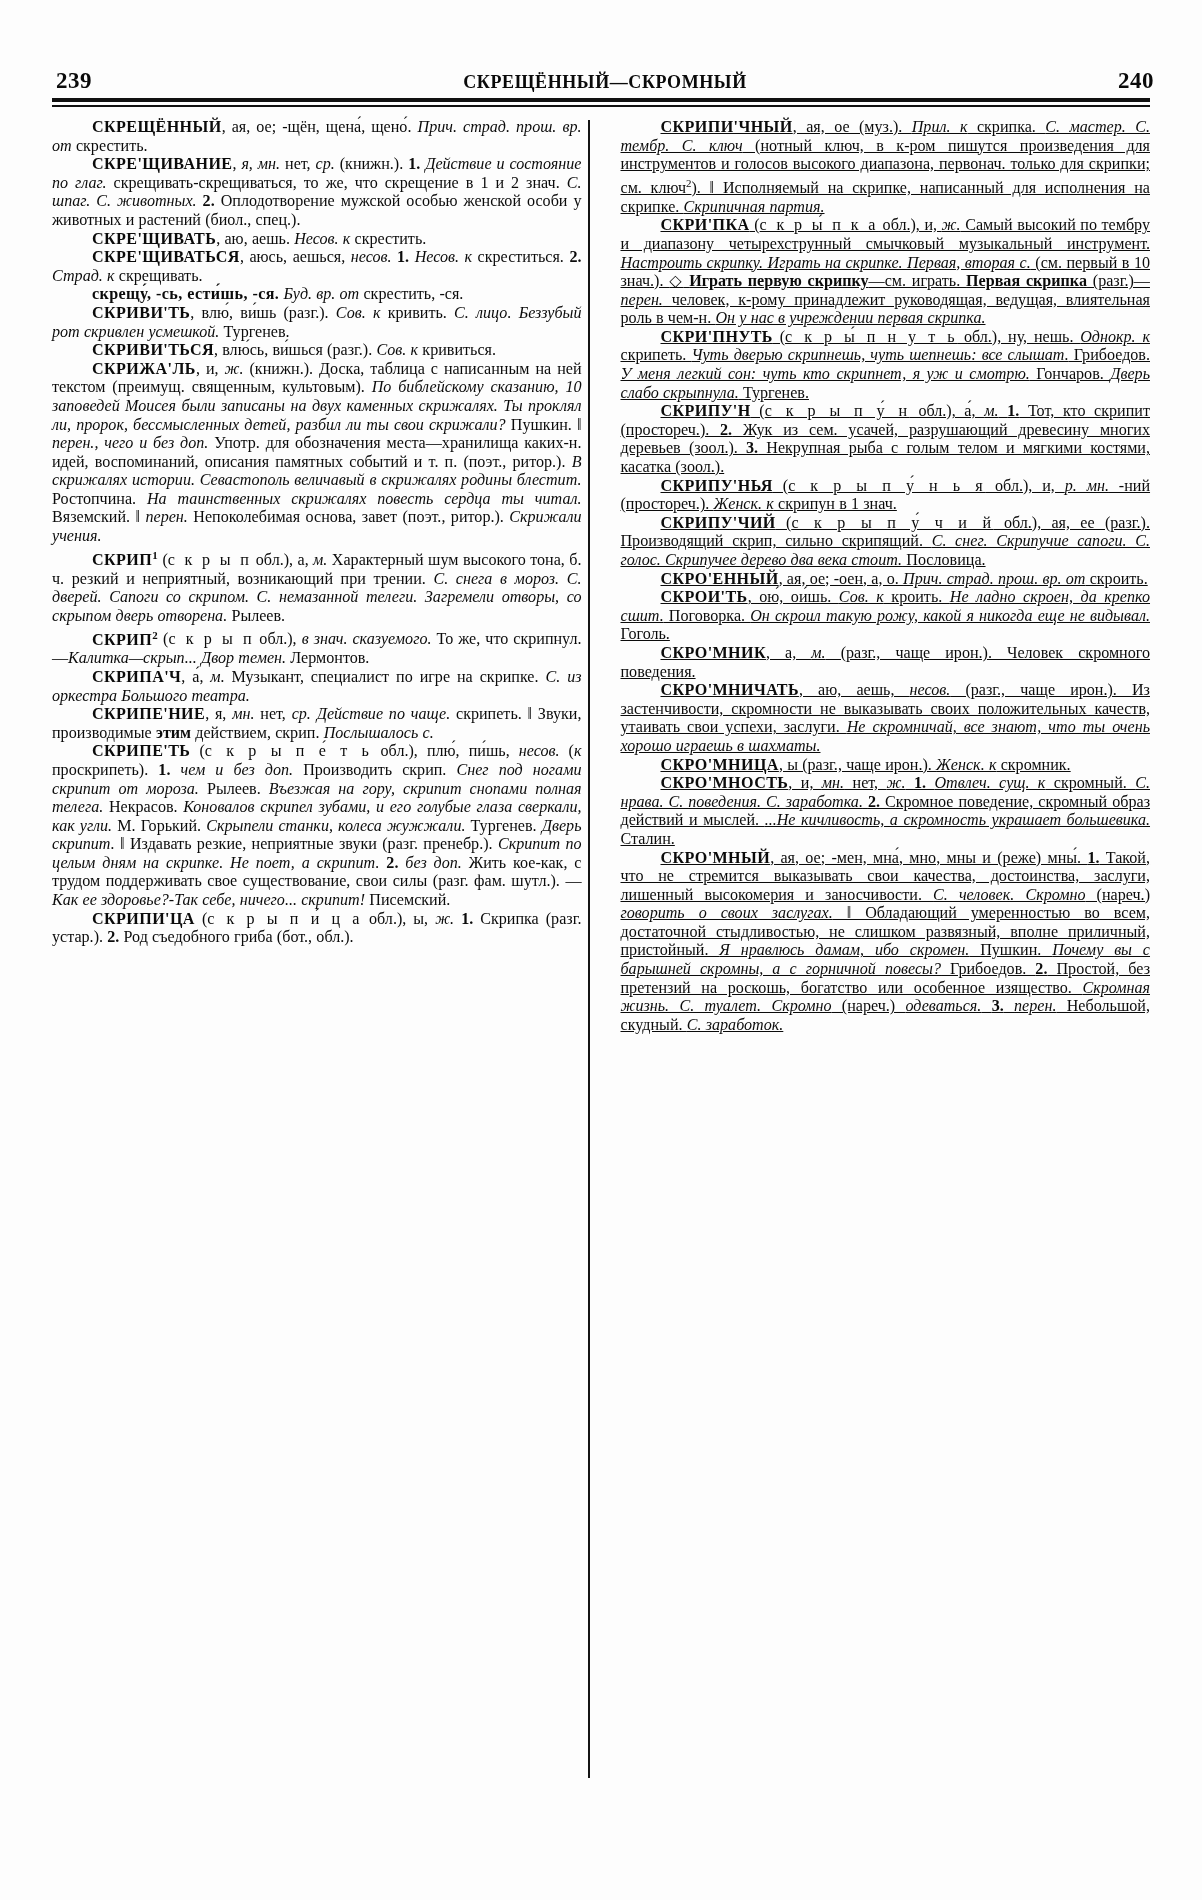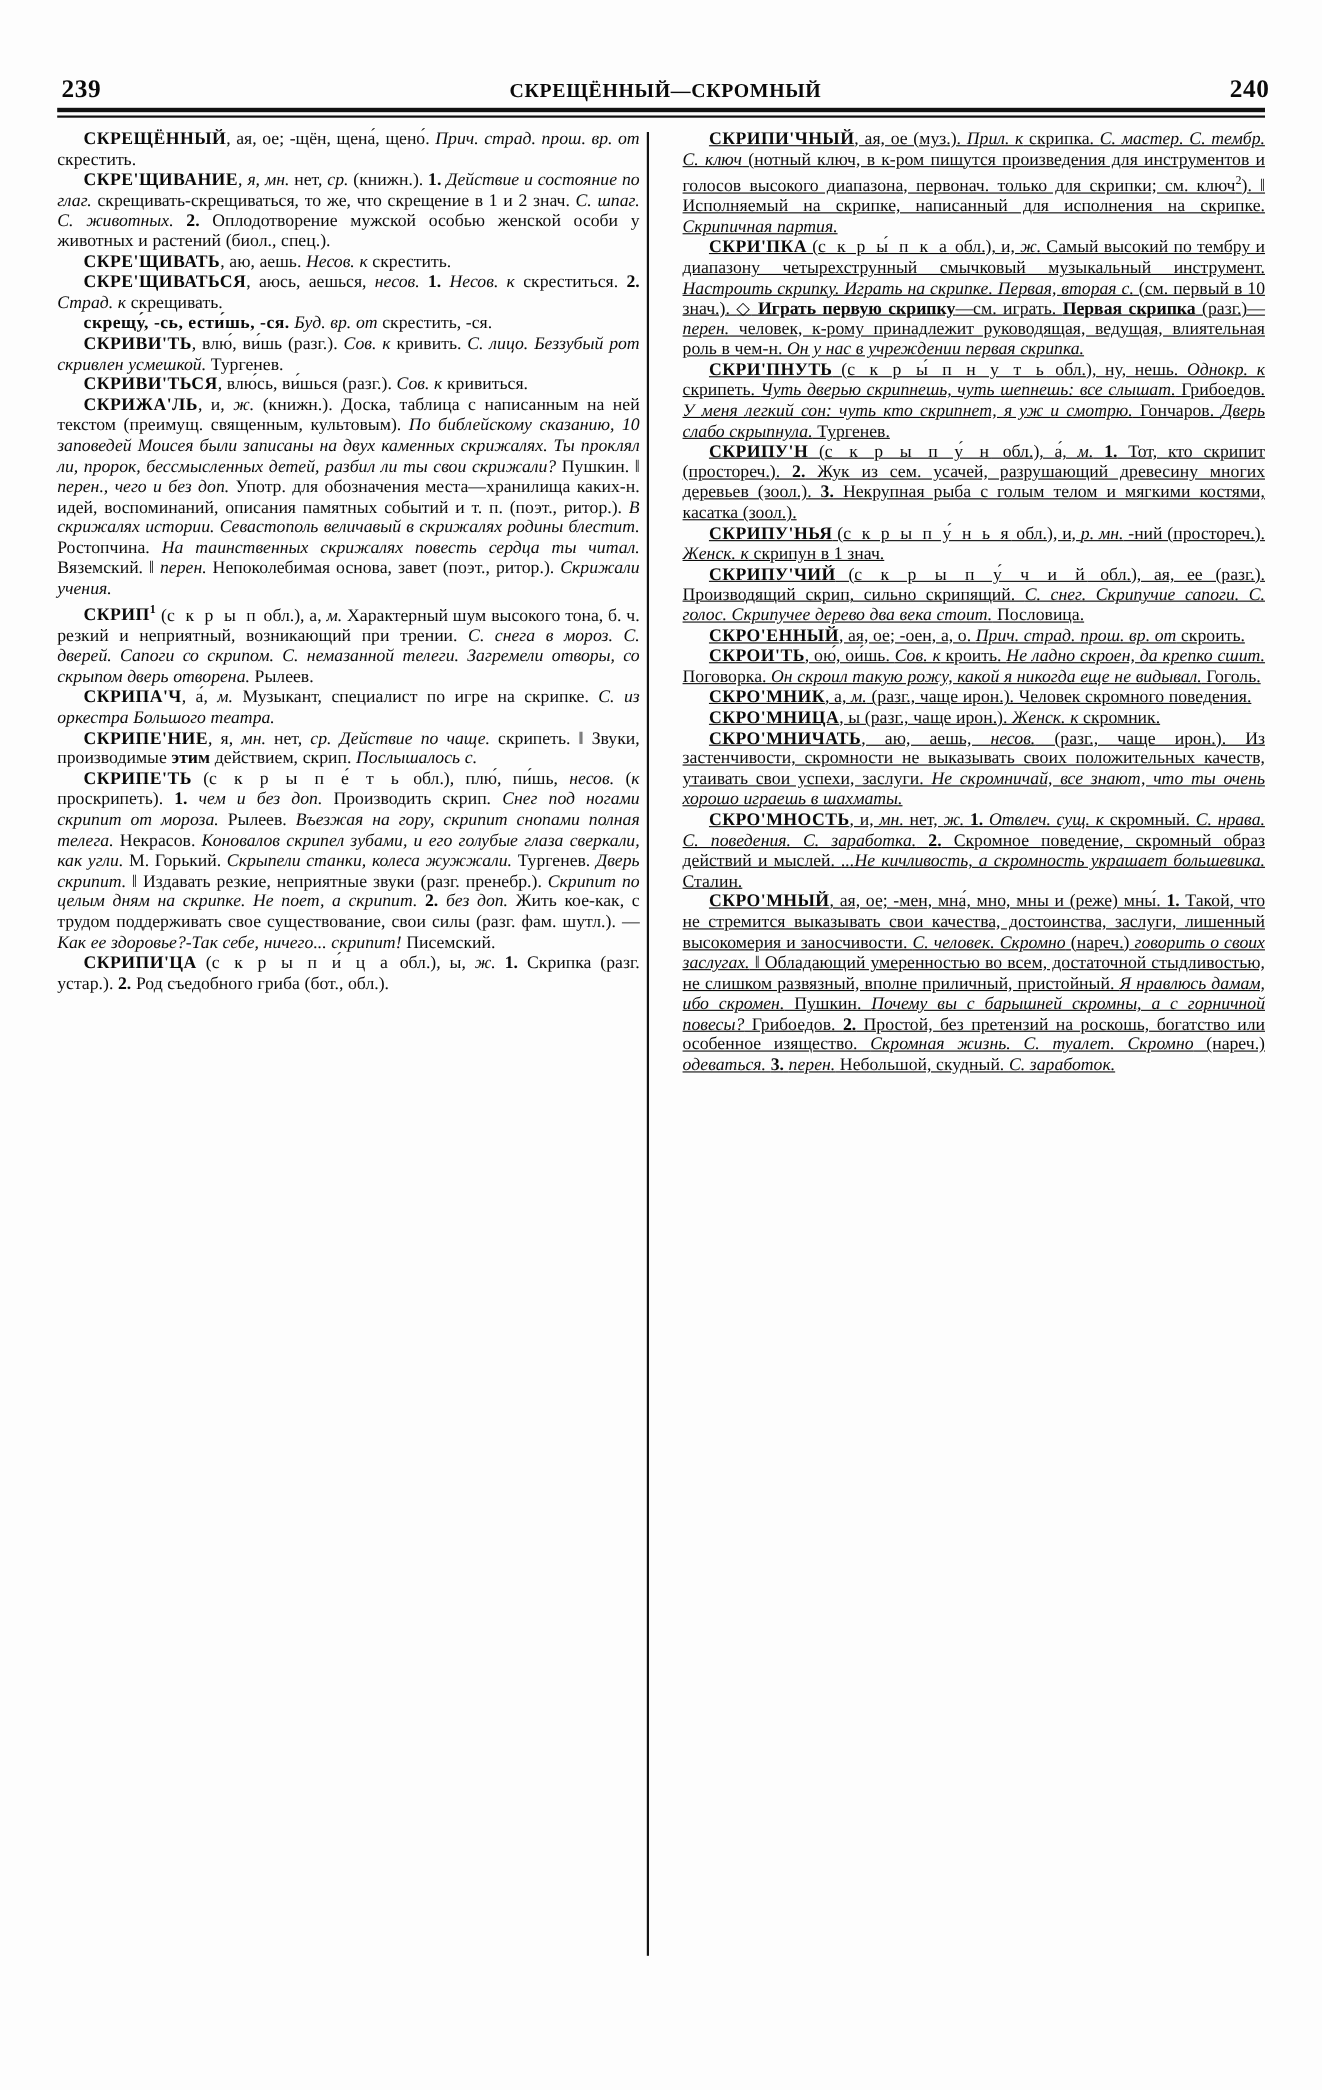--- a/index.html
+++ b/index.html
@@ -98,20 +98,21 @@
   }
 
   p.entry {
     margin: 0;
     text-indent: 24px;
   }
 
   .hw {
     font-weight: bold;
     letter-spacing: 0.4px;
+    margin-left: 16px;
   }
   .it  { font-style: italic; }
   .b   { font-weight: bold; }
   .sp  { letter-spacing: 2.6px; }
   .sup { font-size: 0.68em; vertical-align: super; }
   .par { font-weight: normal; }
 </style>
 </head>
 <body>
 
@@ -142,20 +143,21 @@
 
       <p class="entry"><span class="hw">СКРИВИ'ТЬ</span><span class="par">, влю́, ви́шь (разг.). <span class="it">Сов. к</span> кривить. <span class="it">С. лицо. Беззубый рот скривлен усмешкой.</span> Тургенев.</span></p>
 
       <p class="entry"><span class="hw">СКРИВИ'ТЬСЯ</span><span class="par">, влю́сь, ви́шься (разг.). <span class="it">Сов. к</span> кривиться.</span></p>
 
 
       <p class="entry"><span class="hw">СКРИЖА'ЛЬ</span><span class="par">, и, <span class="it">ж.</span> (книжн.). Доска, таблица с написанным на ней текстом (преимущ. священным, культовым). <span class="it">По библейскому сказанию, 10 заповедей Моисея были записаны на двух каменных скрижалях. Ты проклял ли, пророк, бессмысленных детей, разбил ли ты свои скрижали?</span> Пушкин. ‖ <span class="it">перен., чего и без доп.</span> Употр. для обозначения места—хранилища каких-н. идей, воспоминаний, описания памятных событий и т. п. (поэт., ритор.). <span class="it">В скрижалях истории. Севастополь величавый в скрижалях родины блестит.</span> Ростопчина. <span class="it">На таинственных скрижалях повесть сердца ты читал.</span> Вяземский. ‖ <span class="it">перен.</span> Непоколебимая основа, завет (поэт., ритор.). <span class="it">Скрижали учения.</span></span></p>
 
       <p class="entry"><span class="hw">СКРИП<span class="sup">1</span></span><span class="par"> (<span class="sp">с к р ы п</span> обл.), а, <span class="it">м.</span> Характерный шум высокого тона, б. ч. резкий и неприятный, возникающий при трении. <span class="it">С. снега в мороз. С. дверей. Сапоги со скрипом. С. немазанной телеги. Загремели отворы, со скрыпом дверь отворена.</span> Рылеев.</span></p>
 
+      <p class="entry"><span class="hw">СКРИП<span class="sup">2</span></span><span class="par"> (<span class="sp">с к р ы п</span> обл.), <span class="it">в знач. сказуемого.</span> То же, что скрипнул.—<span class="it">Калитка—скрып... Двор темен.</span> Лермонтов.</span></p>
 
       <p class="entry"><span class="hw">СКРИПА'Ч</span><span class="par">, а́, <span class="it">м.</span> Музыкант, специалист по игре на скрипке. <span class="it">С. из оркестра Большого театра.</span></span></p>
 
 
       <p class="entry"><span class="hw">СКРИПЕ'НИЕ</span><span class="par">, я, <span class="it">мн.</span> нет, <span class="it">ср. Действие по чаще.</span> скрипеть. ‖ Звуки, производимые <span class="b">этим</span> действием, скрип. <span class="it">Послышалось с.</span></span></p>
 
       <p class="entry"><span class="hw">СКРИПЕ'ТЬ</span><span class="par"> (<span class="sp">с к р ы п е́ т ь</span> обл.), плю́, пи́шь, <span class="it">несов.</span> (<span class="it">к</span> проскрипеть). <span class="b">1.</span> <span class="it">чем и без доп.</span> Производить скрип. <span class="it">Снег под ногами скрипит от мороза.</span> Рылеев. <span class="it">Въезжая на гору, скрипит снопами полная телега.</span> Некрасов. <span class="it">Коновалов скрипел зубами, и его голубые глаза сверкали, как угли.</span> М. Горький. <span class="it">Скрыпели станки, колеса жужжали.</span> Тургенев. <span class="it">Дверь скрипит.</span> ‖ Издавать резкие, неприятные звуки (разг. пренебр.). <span class="it">Скрипит по целым дням на скрипке. Не поет, а скрипит.</span> <span class="b">2.</span> <span class="it">без доп.</span> Жить кое-как, с трудом поддерживать свое существование, свои силы (разг. фам. шутл.). —<span class="it">Как ее здоровье?-Так себе, ничего... скрипит!</span> Писемский.</span></p>
 
       <p class="entry"><span class="hw">СКРИПИ'ЦА</span><span class="par"> (<span class="sp">с к р ы п и́ ц а</span> обл.), ы, <span class="it">ж.</span> <span class="b">1.</span> Скрипка (разг. устар.). <span class="b">2.</span> Род съедобного гриба (бот., обл.).</span></p>
 
@@ -176,23 +178,23 @@
       <p class="entry"><span class="hw">СКРИПУ'НЬЯ</span><span class="par"> (<span class="sp">с к р ы п у́ н ь я</span> обл.), и, <span class="it">р. мн.</span> -ний (простореч.). <span class="it">Женск. к</span> скрипун в 1 знач.</span></p>
 
       <p class="entry"><span class="hw">СКРИПУ'ЧИЙ</span><span class="par"> (<span class="sp">с к р ы п у́ ч и й</span> обл.), ая, ее (разг.). Производящий скрип, сильно скрипящий. <span class="it">С. снег. Скрипучие сапоги. С. голос. Скрипучее дерево два века стоит.</span> Пословица.</span></p>
 
       <p class="entry"><span class="hw">СКРО'ЕННЫЙ</span><span class="par">, ая, ое; -оен, а, о. <span class="it">Прич. страд. прош. вр. от</span> скроить.</span></p>
 
       <p class="entry"><span class="hw">СКРОИ'ТЬ</span><span class="par">, ою́, ои́шь. <span class="it">Сов. к</span> кроить. <span class="it">Не ладно скроен, да крепко сшит.</span> Поговорка. <span class="it">Он скроил такую рожу, какой я никогда еще не видывал.</span> Гоголь.</span></p>
 
       <p class="entry"><span class="hw">СКРО'МНИК</span><span class="par">, а, <span class="it">м.</span> (разг., чаще ирон.). Человек скромного поведения.</span></p>
 
+      <p class="entry"><span class="hw">СКРО'МНИЧАТЬ</span><span class="par">, аю, аешь, <span class="it">несов.</span> (разг., чаще ирон.). Из застенчивости, скромности не выказывать своих положительных качеств, утаивать свои успехи, заслуги. <span class="it">Не скромничай, все знают, что ты очень хорошо играешь в шахматы.</span></span></p>
+
       <p class="entry"><span class="hw">СКРО'МНИЦА</span><span class="par">, ы (разг., чаще ирон.). <span class="it">Женск. к</span> скромник.</span></p>
-
-      <p class="entry"><span class="hw">СКРО'МНИЧАТЬ</span><span class="par">, аю, аешь, <span class="it">несов.</span> (разг., чаще ирон.). Из застенчивости, скромности не выказывать своих положительных качеств, утаивать свои успехи, заслуги. <span class="it">Не скромничай, все знают, что ты очень хорошо играешь в шахматы.</span></span></p>
 
       <p class="entry"><span class="hw">СКРО'МНОСТЬ</span><span class="par">, и, <span class="it">мн.</span> нет, <span class="it">ж.</span> <span class="b">1.</span> <span class="it">Отвлеч. сущ. к</span> скромный. <span class="it">С. нрава. С. поведения. С. заработка.</span> <span class="b">2.</span> Скромное поведение, скромный образ действий и мыслей. <span class="it">...Не кичливость, а скромность украшает большевика.</span> Сталин.</span></p>
 
       <p class="entry"><span class="hw">СКРО'МНЫЙ</span><span class="par">, ая, ое; -мен, мна́, мно, мны и (реже) мны́. <span class="b">1.</span> Такой, что не стремится выказывать свои качества, достоинства, заслуги, лишенный высокомерия и заносчивости. <span class="it">С. человек. Скромно</span> (нареч.) <span class="it">говорить о своих заслугах.</span> ‖ Обладающий умеренностью во всем, достаточной стыдливостью, не слишком развязный, вполне приличный, пристойный. <span class="it">Я нравлюсь дамам, ибо скромен.</span> Пушкин. <span class="it">Почему вы с барышней скромны, а с горничной повесы?</span> Грибоедов. <span class="b">2.</span> Простой, без претензий на роскошь, богатство или особенное изящество. <span class="it">Скромная жизнь. С. туалет. Скромно</span> (нареч.) <span class="it">одеваться.</span> <span class="b">3.</span> <span class="it">перен.</span> Небольшой, скудный. <span class="it">С. заработок.</span></span></p>
 
     </div>
   </div>
 </div>
 
 </body></html>

